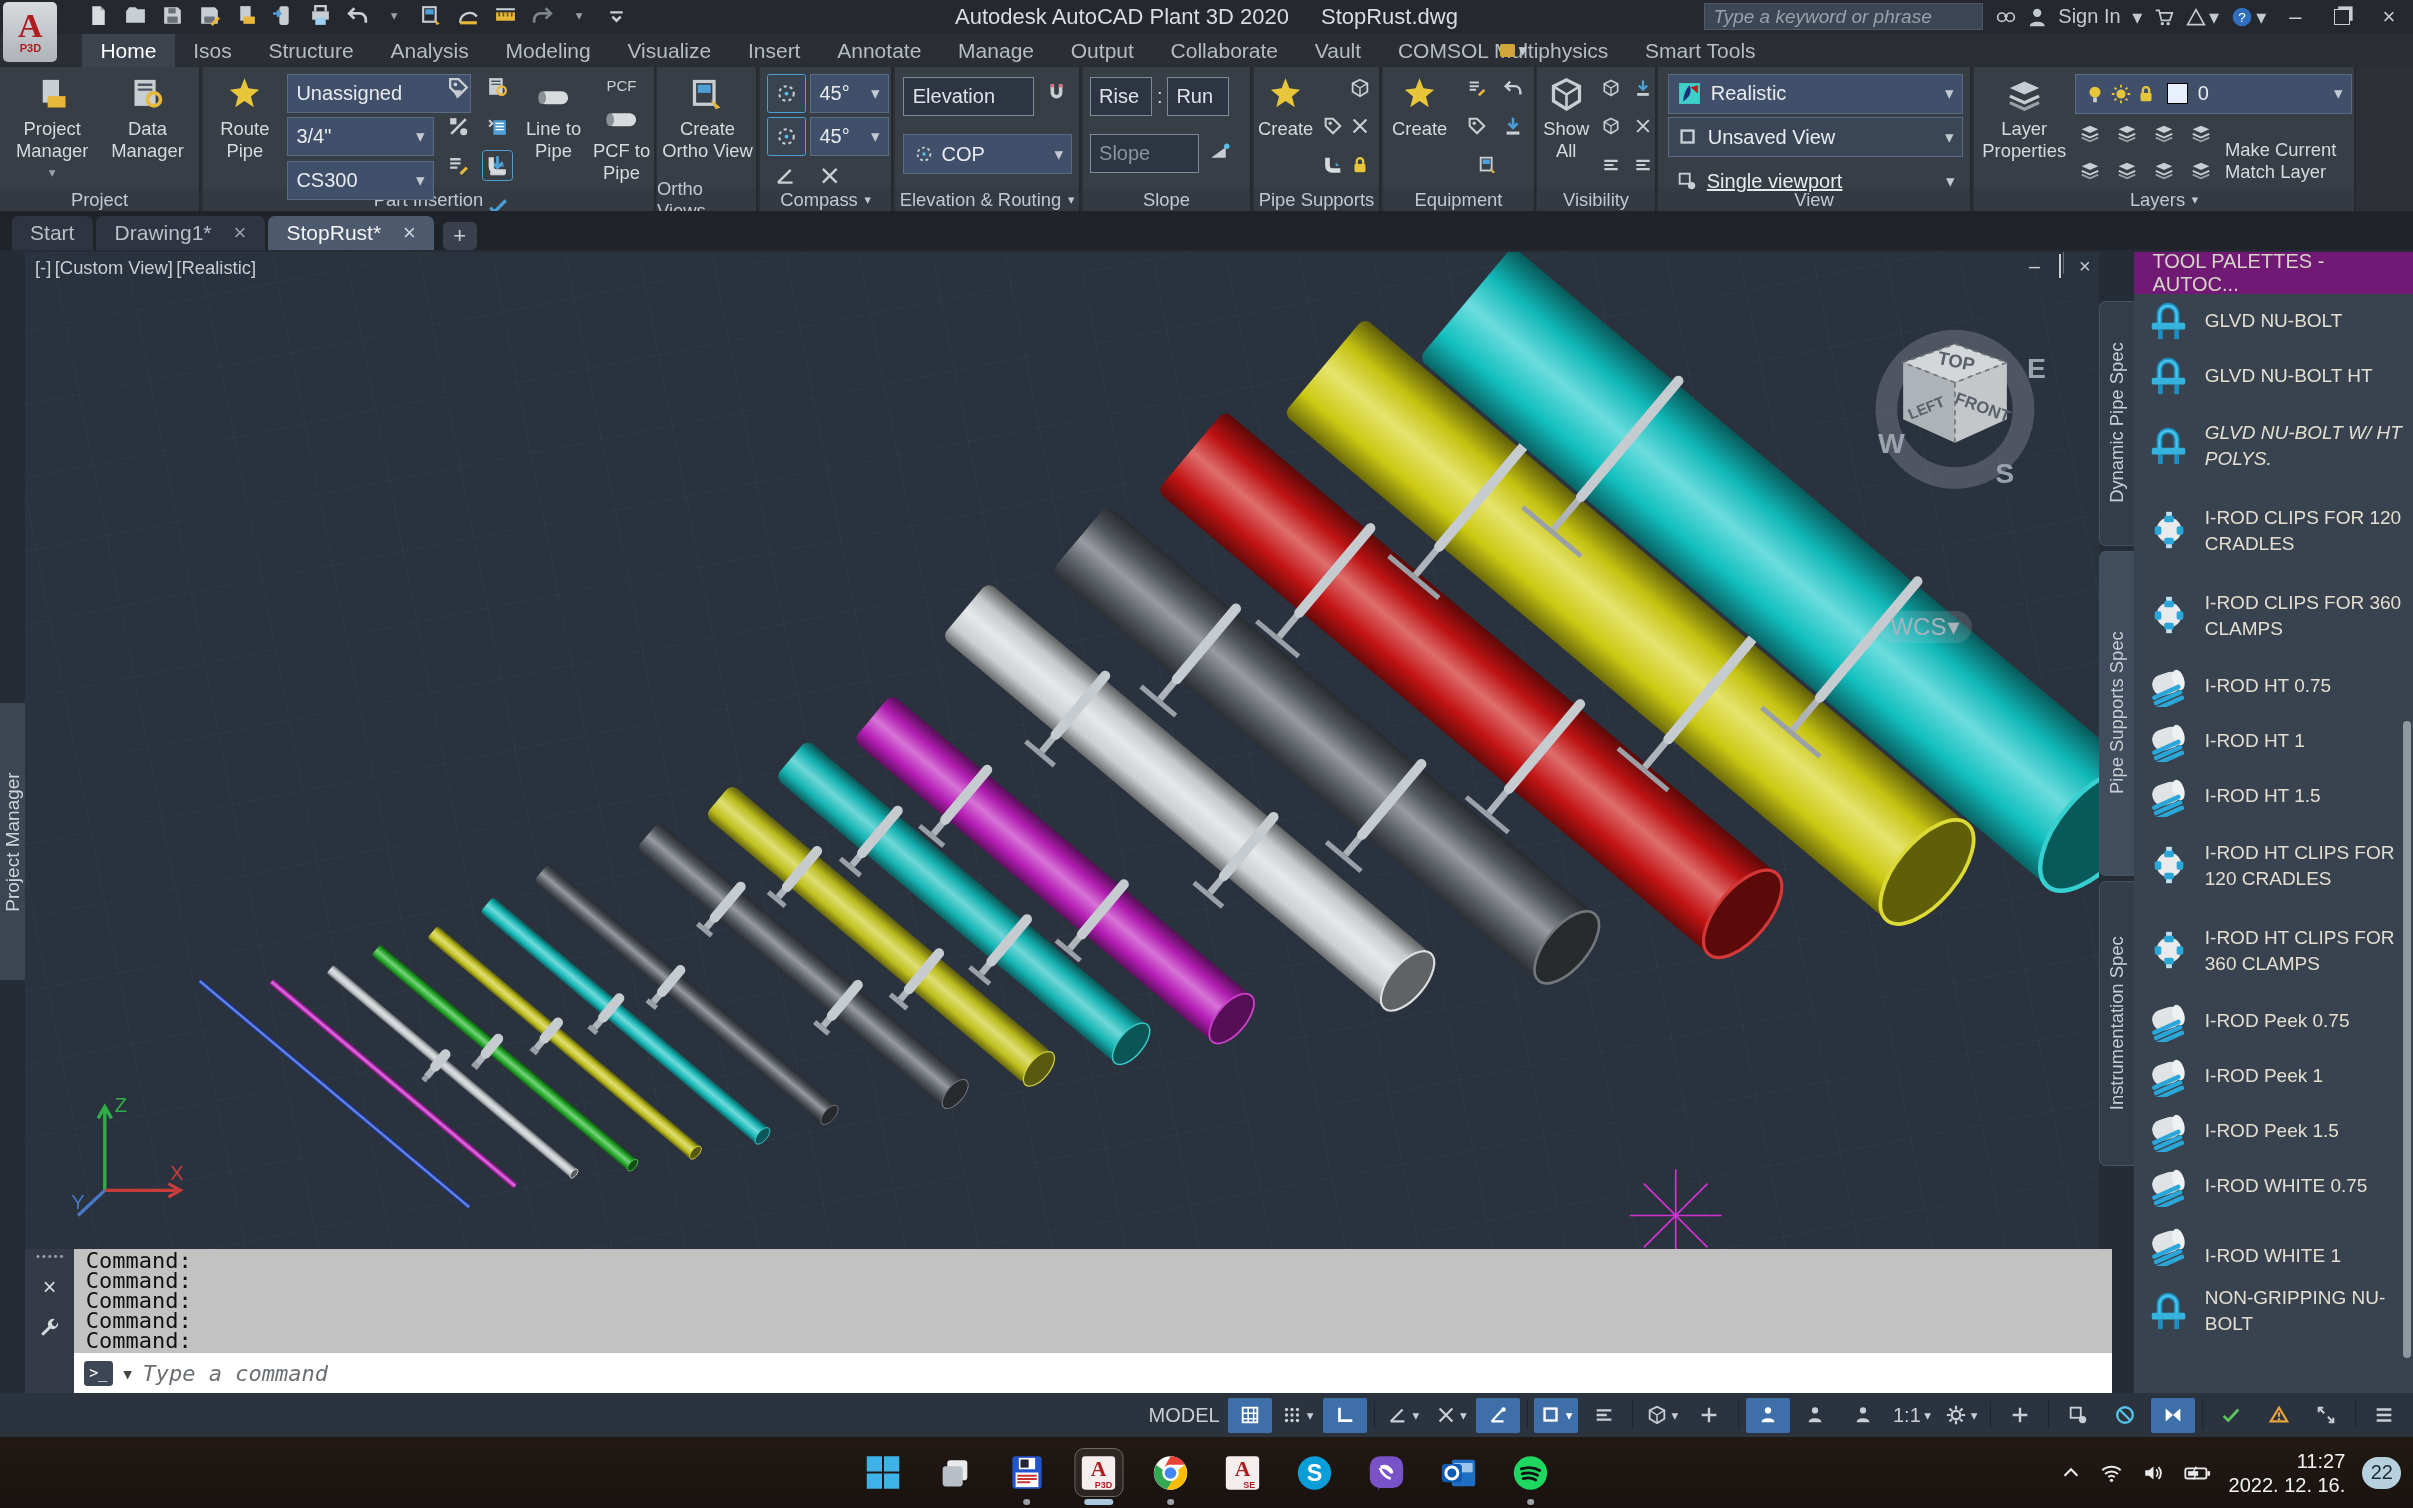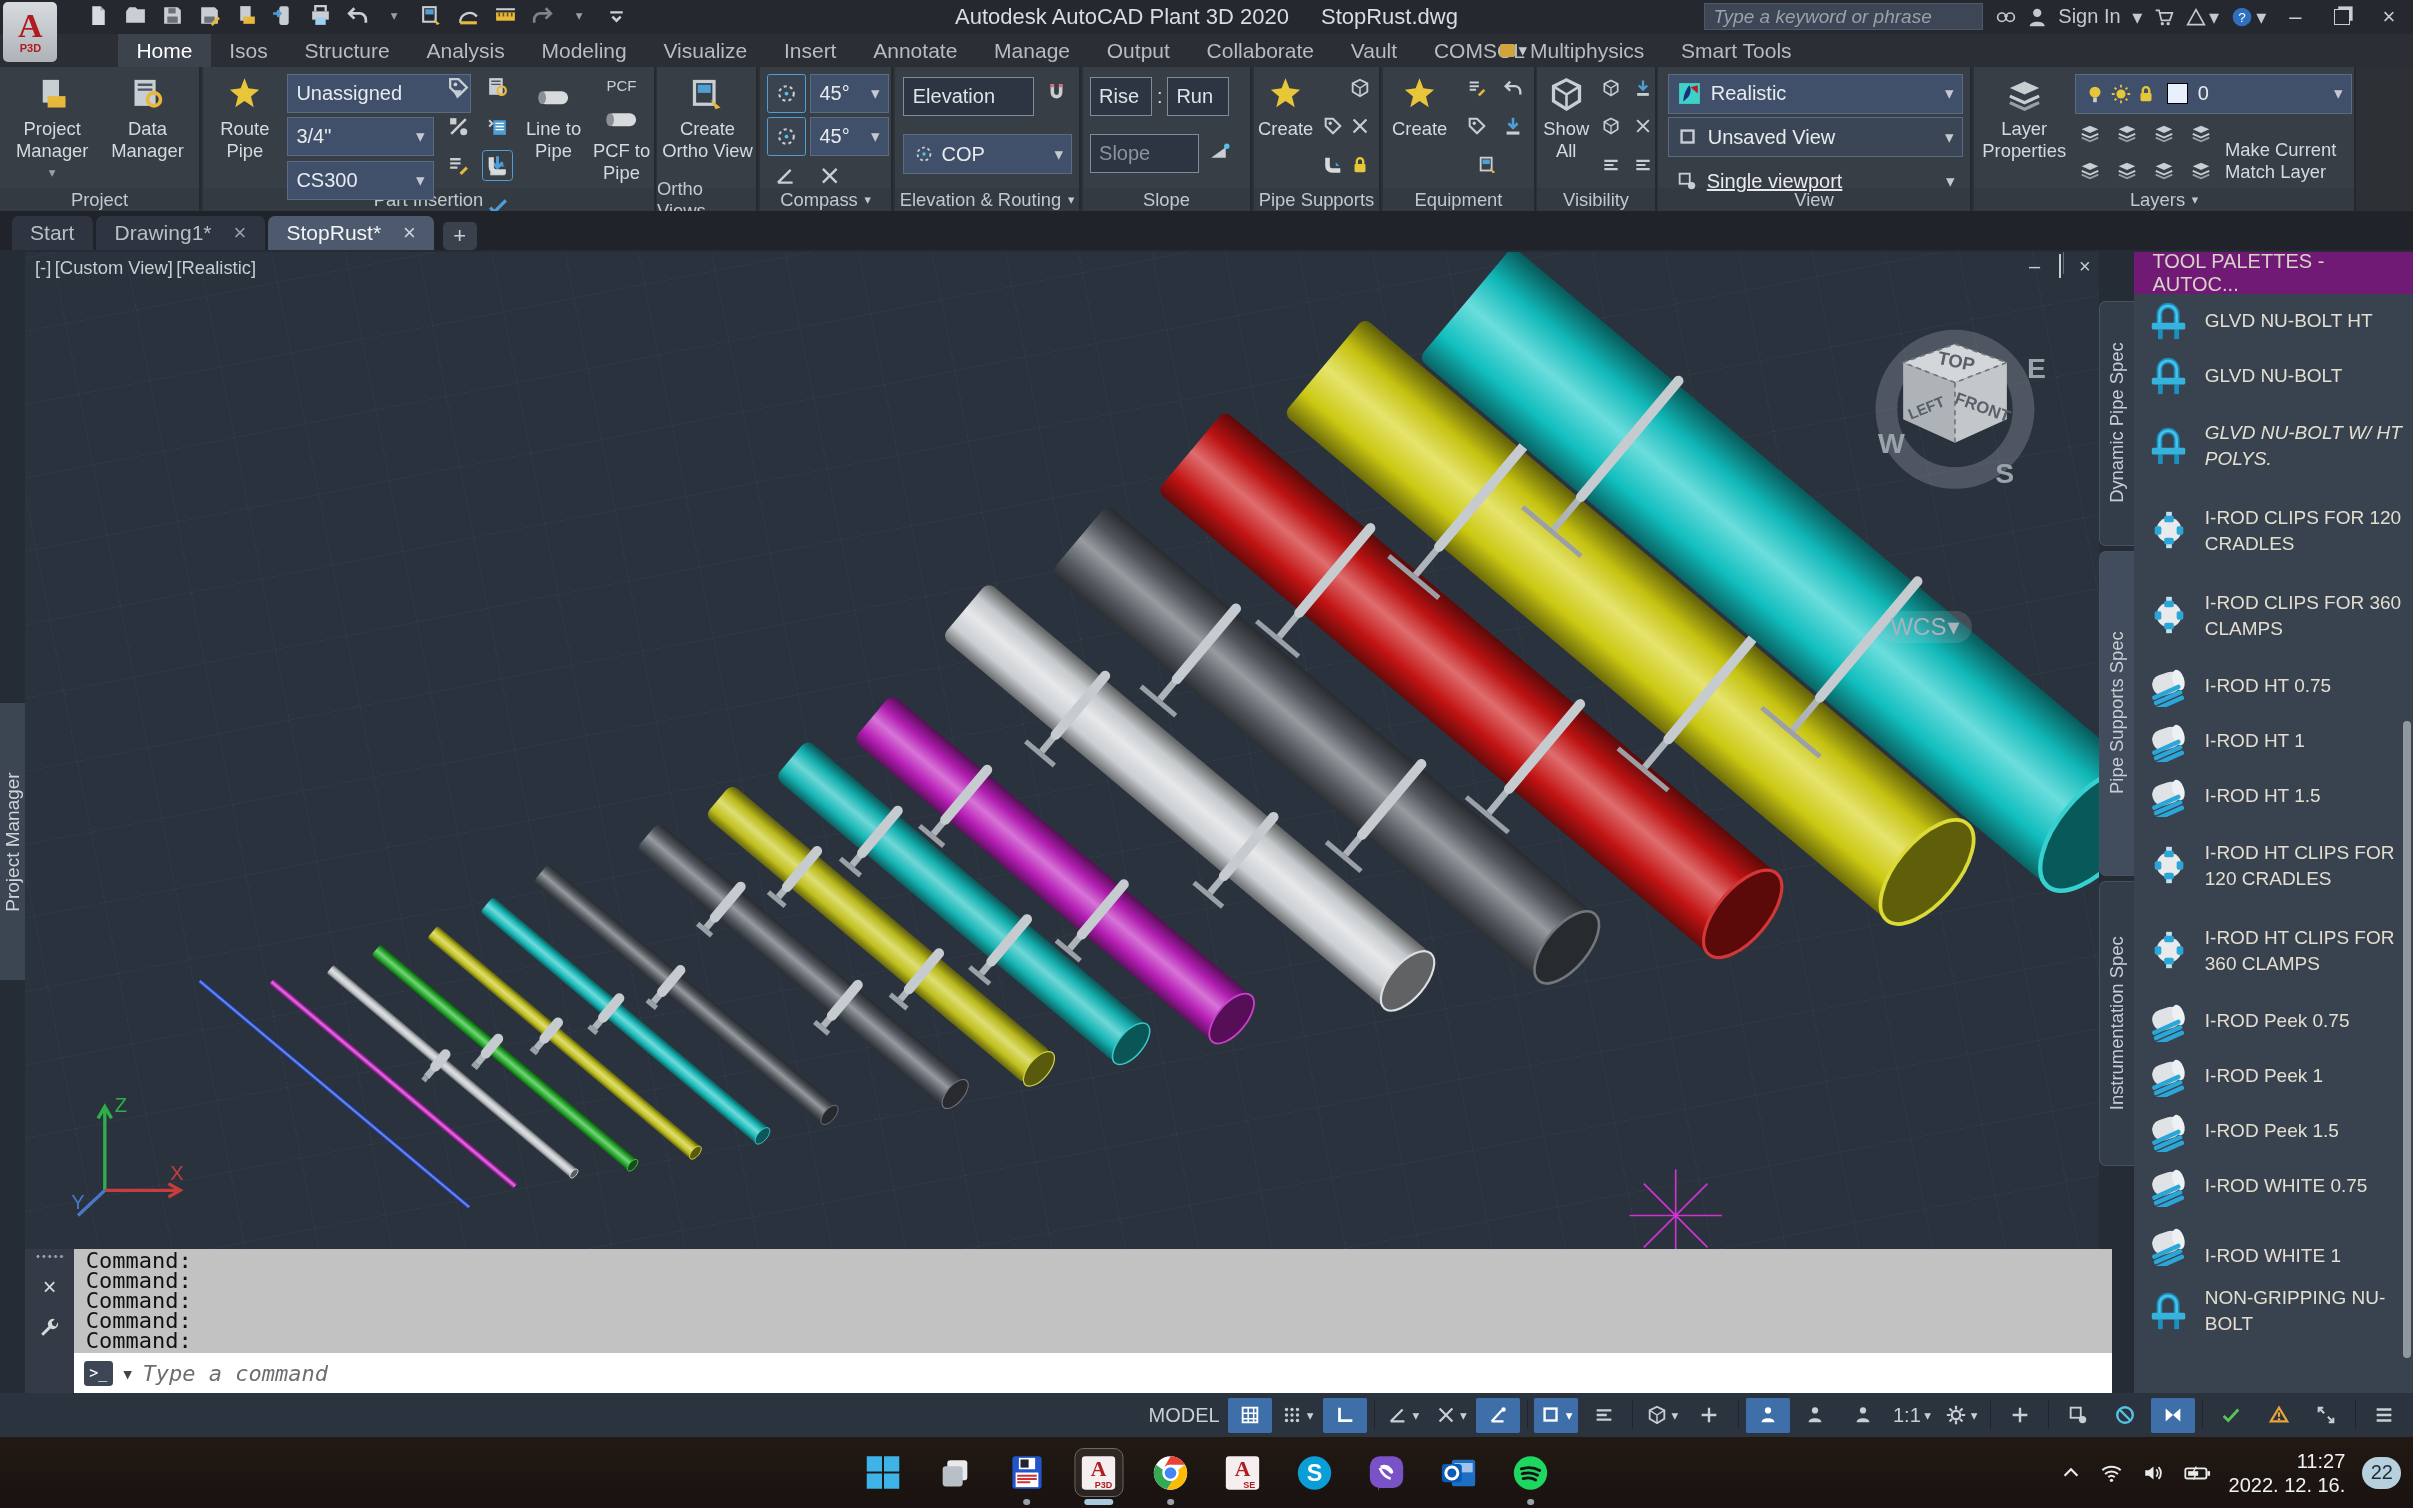--- a/index.html
+++ b/index.html
@@ -17,21 +17,21 @@
   .qbtn svg{display:block;}
   .tb-title{position:absolute;left:0;top:0;width:100%;height:34px;display:flex;align-items:center;justify-content:center;gap:32px;font-size:22px;color:#d9dce0;pointer-events:none;}
   .tb-right{position:absolute;right:6.7px;top:3.4px;display:flex;align-items:center;gap:11.7px;height:27px;}
   .searchbox{width:260px;height:25px;background:#3c4654;border:0.8px solid #4d5868;display:flex;align-items:center;padding:0 8.4px;font-size:19px;font-style:italic;color:#98a1ac;}
   .tbico{color:#c3c9d0;font-size:20px;display:flex;align-items:center;gap:3.4px;}
   .winbtn{width:35px;height:27px;display:flex;align-items:center;justify-content:center;color:#c9ced4;font-size:22px;}
   .restore-glyph{width:13.4px;height:13.4px;border:1.7px solid #c9ced4;box-shadow:3.4px -3.4px 0 -0.8px #c9ced4;}
   
   .tabrow{left:0;top:34px;width:2413px;height:34px;background:#2b2f35;display:flex;align-items:flex-end;padding-left:82px;box-sizing:border-box;}
   .rtab{padding:5px 18.4px;font-size:21px;color:#b6bcc4;}
-  .rtab.active{background:#3d434c;color:#fff;margin-left:36px;}
+  .rtab.active{background:#3d434c;color:#fff;}
   .ribbon-opt{position:absolute;left:1500px;top:39px;width:39px;height:23.5px;color:#c3c9d0;font-size:17px;display:flex;align-items:center;gap:3.4px;}
   .ribbon-opt .bx{width:15px;height:13.4px;background:#d0a53c;border-radius:1.7px;}
   
   .ribbon{left:0;top:67px;width:2413px;height:144px;background:#2d3136;}
   .panel{position:absolute;top:0;height:144px;background:#383e46;border-right:2.5px solid #26292e;box-sizing:border-box;}
   .plabel{position:absolute;bottom:0;left:0;width:100%;height:22.6px;font-size:18.4px;color:#c2c8cf;display:flex;align-items:center;justify-content:center;gap:6.7px;background:#343a42;}
   .bigbtn{position:absolute;display:flex;flex-direction:column;align-items:center;text-align:center;font-size:18.4px;line-height:22px;color:#d6dade;}
   .bigbtn svg{margin-bottom:3.4px;}
   .dd{position:absolute;background:#41506a;border:0.8px solid #5b6b82;color:#e8ebee;font-size:20px;display:flex;align-items:center;padding:0 8.4px;box-sizing:border-box;height:40px;}
   .dd .car{margin-left:auto;color:#c3c9d0;font-size:17px;}
@@ -1020,31 +1020,31 @@
         </div>
         <div class="pal-items" id="palitems">
             <div class="pal-item" style="height: 55px;">
               <span><svg width="44" height="44" viewBox="0 0 46 46">
                   <path d="M13 33V17a9 9 0 0 1 18 0v16" fill="none" stroke="#1a8fc0" stroke-width="6"></path>
                   <path d="M13 33V17a9 9 0 0 1 18 0v16" fill="none" stroke="#49c3e8" stroke-width="2.6"></path>
                   <rect x="5" y="26" width="35" height="7" rx="1.6" fill="#35b3dd"></rect>
                   <rect x="11.5" y="33" width="5" height="10" fill="#1a8fc0"></rect>
                   <rect x="28.5" y="33" width="5" height="10" fill="#1a8fc0"></rect>
                 </svg></span>
-              <span class="lbl">GLVD NU-BOLT HT</span>
+              <span class="lbl">GLVD NU-BOLT</span>
             </div>
             <div class="pal-item" style="height: 55px;">
               <span><svg width="44" height="44" viewBox="0 0 46 46">
                   <path d="M13 33V17a9 9 0 0 1 18 0v16" fill="none" stroke="#1a8fc0" stroke-width="6"></path>
                   <path d="M13 33V17a9 9 0 0 1 18 0v16" fill="none" stroke="#49c3e8" stroke-width="2.6"></path>
                   <rect x="5" y="26" width="35" height="7" rx="1.6" fill="#35b3dd"></rect>
                   <rect x="11.5" y="33" width="5" height="10" fill="#1a8fc0"></rect>
                   <rect x="28.5" y="33" width="5" height="10" fill="#1a8fc0"></rect>
                 </svg></span>
-              <span class="lbl">GLVD NU-BOLT</span>
+              <span class="lbl">GLVD NU-BOLT HT</span>
             </div>
             <div class="pal-item" style="height: 85px; font-style: italic;">
               <span><svg width="44" height="44" viewBox="0 0 46 46">
                   <path d="M13 33V17a9 9 0 0 1 18 0v16" fill="none" stroke="#1a8fc0" stroke-width="6"></path>
                   <path d="M13 33V17a9 9 0 0 1 18 0v16" fill="none" stroke="#49c3e8" stroke-width="2.6"></path>
                   <rect x="5" y="26" width="35" height="7" rx="1.6" fill="#35b3dd"></rect>
                   <rect x="11.5" y="33" width="5" height="10" fill="#1a8fc0"></rect>
                   <rect x="28.5" y="33" width="5" height="10" fill="#1a8fc0"></rect>
                 </svg></span>
               <span class="lbl">GLVD NU-BOLT W/ HT POLYS.</span>

